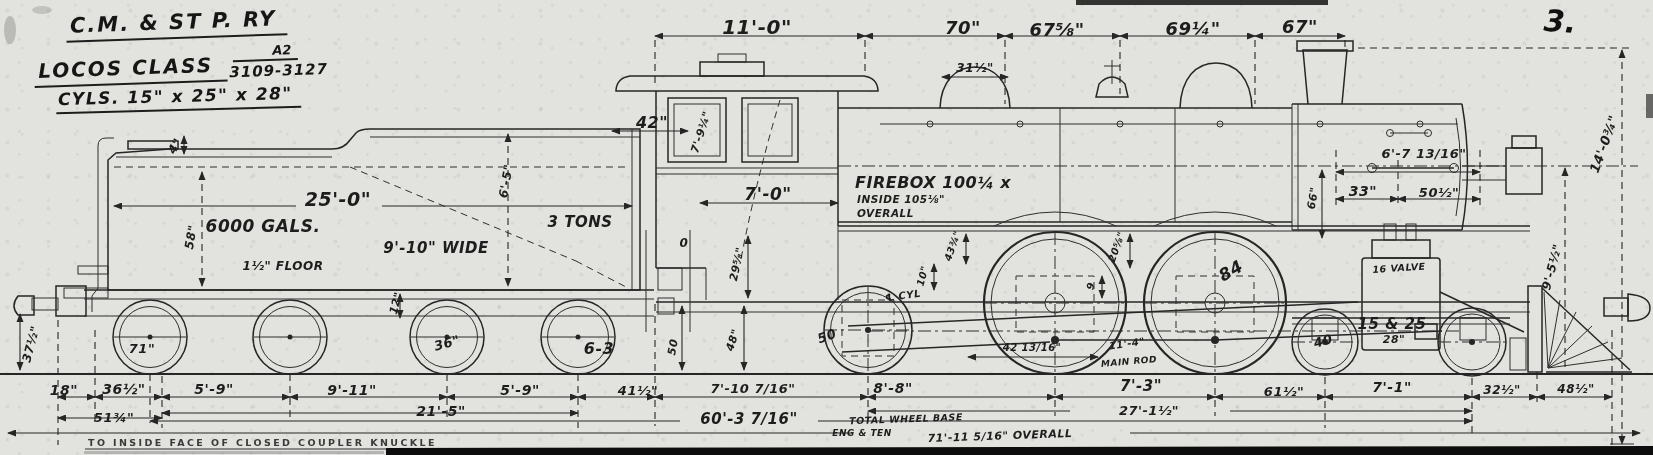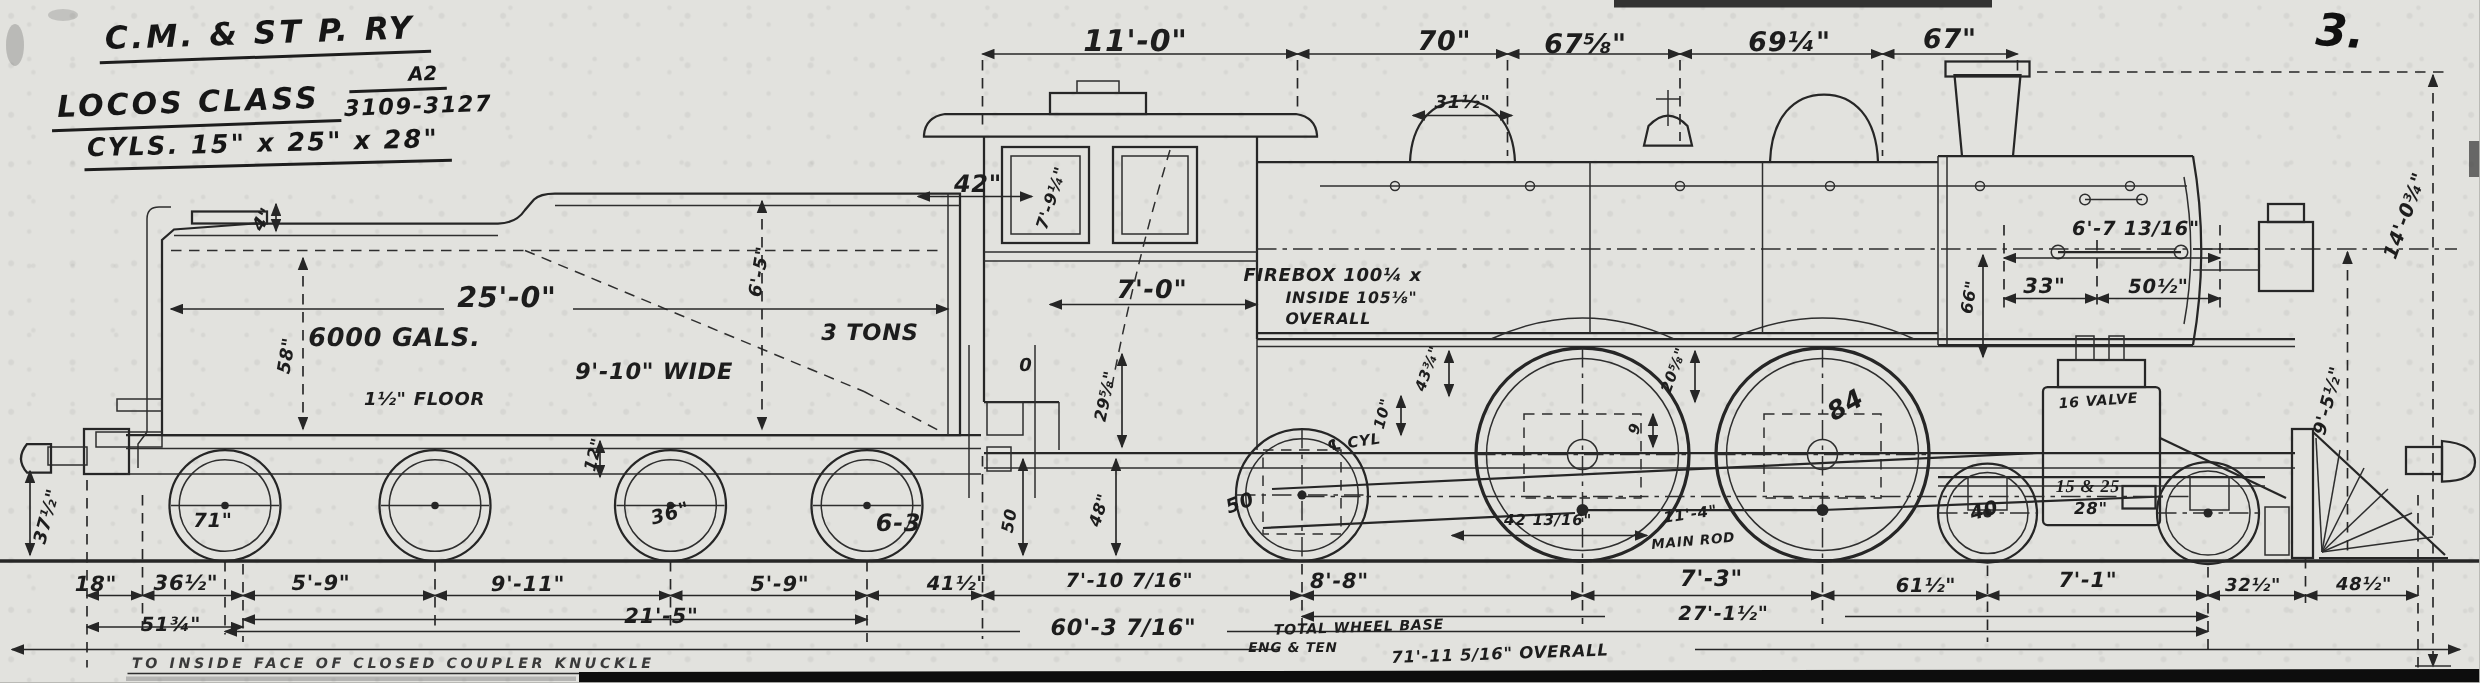--- a/index.html
+++ b/index.html
@@ -32,21 +32,21 @@
        border-bottom:2.5px solid #1d1d1d;padding:0 10px 3px 4px;letter-spacing:2px;}
   .tb-row{left:34px;top:46px;display:flex;align-items:flex-end;transform:rotate(-2deg);}
   .tb2{font-size:20px;border-bottom:2.5px solid #1d1d1d;padding:0 14px 3px 4px;letter-spacing:2px;}
   .tb-frac{display:inline-flex;flex-direction:column;align-items:flex-start;margin-left:2px;}
   .tb-sup{font-size:13px;align-self:flex-end;margin-right:30px;border-bottom:2.5px solid #1d1d1d;padding:0 6px 1px 40px;}
   .tb-sub{font-size:15px;letter-spacing:1px;padding-top:1px;}
   .tb3{left:56px;top:86px;font-size:17px;transform:rotate(-1.5deg);
        border-bottom:2.5px solid #1d1d1d;padding:0 8px 3px 2px;letter-spacing:1.5px;}
   .pageno{position:absolute;left:1544px;top:4px;font-size:30px;font-weight:bold;
           font-style:italic;color:#111;transform:rotate(4deg);}
-  .footnote{position:absolute;left:88px;top:437px;font-size:9.5px;font-style:italic;
+  .footnote{position:absolute;left:88px;top:437px;font-size:9.5px;
             font-weight:bold;color:#3a3a3a;letter-spacing:2.4px;}
 </style>
 </head>
 <body>
 
 <div class="paper">
 
 <svg width="1653" height="455" viewBox="0 0 1653 455">
   <defs>
     <marker id="aE" markerWidth="9" markerHeight="8" refX="8" refY="3.5" orient="auto" markerUnits="userSpaceOnUse">
@@ -347,21 +347,21 @@
 <div class="ann-layer">
       <div class="ann" style="left: 757px; top: 27px; font-size: 20px; transform: translate(-50%, -50%) rotate(0deg);">11'-0"</div>
       <div class="ann" style="left: 963px; top: 28px; font-size: 18px; transform: translate(-50%, -50%) rotate(0deg);">70"</div>
       <div class="ann" style="left: 1057px; top: 30px; font-size: 18px; transform: translate(-50%, -50%) rotate(0deg);">67⅝"</div>
       <div class="ann" style="left: 1193px; top: 29px; font-size: 18px; transform: translate(-50%, -50%) rotate(0deg);">69¼"</div>
       <div class="ann" style="left: 1300px; top: 27px; font-size: 18px; transform: translate(-50%, -50%) rotate(0deg);">67"</div>
       <div class="ann" style="left: 975px; top: 68px; font-size: 12px; transform: translate(-50%, -50%) rotate(0deg);">31½"</div>
       <div class="ann" style="left: 652px; top: 123px; font-size: 16px; transform: translate(-50%, -50%) rotate(0deg);">42"</div>
       <div class="ann" style="left: 701px; top: 132px; font-size: 11px; transform: translate(-50%, -50%) rotate(-72deg);">7'-9¼"</div>
       <div class="ann" style="left: 768px; top: 194px; font-size: 17px; transform: translate(-50%, -50%) rotate(0deg);">7'-0"</div>
-      <div class="ann" style="left: 829px; top: 183px; font-size: 12px; transform: translate(0px, -50%) rotate(0deg);">FIREBOX 100¼ x</div>
+      <div class="ann" style="left: 855px; top: 183px; font-size: 16px; transform: translate(0px, -50%) rotate(0deg);">FIREBOX 100¼ x</div>
       <div class="ann" style="left: 857px; top: 199px; font-size: 10.5px; transform: translate(0px, -50%) rotate(0deg);">INSIDE 105⅛"</div>
       <div class="ann" style="left: 857px; top: 213px; font-size: 10.5px; transform: translate(0px, -50%) rotate(0deg);">OVERALL</div>
       <div class="ann" style="left: 684px; top: 243px; font-size: 12px; transform: translate(-50%, -50%) rotate(0deg);">0</div>
       <div class="ann" style="left: 737px; top: 264px; font-size: 11px; transform: translate(-50%, -50%) rotate(-78deg);">29⅝"</div>
       <div class="ann" style="left: 338px; top: 199px; font-size: 19px; transform: translate(-50%, -50%) rotate(0deg);">25'-0"</div>
       <div class="ann" style="left: 263px; top: 226px; font-size: 17px; transform: translate(-50%, -50%) rotate(0deg);">6000 GALS.</div>
       <div class="ann" style="left: 436px; top: 248px; font-size: 15px; transform: translate(-50%, -50%) rotate(0deg);">9'-10" WIDE</div>
       <div class="ann" style="left: 283px; top: 266px; font-size: 12px; transform: translate(-50%, -50%) rotate(0deg);">1½" FLOOR</div>
       <div class="ann" style="left: 580px; top: 222px; font-size: 15px; transform: translate(-50%, -50%) rotate(0deg);">3 TONS</div>
       <div class="ann" style="left: 191px; top: 237px; font-size: 12px; transform: translate(-50%, -50%) rotate(-80deg);">58"</div>
@@ -379,21 +379,21 @@
       <div class="ann" style="left: 733px; top: 340px; font-size: 11px; transform: translate(-50%, -50%) rotate(-72deg);">48"</div>
       <div class="ann" style="left: 923px; top: 276px; font-size: 10px; transform: translate(-50%, -50%) rotate(-75deg);">10"</div>
       <div class="ann" style="left: 953px; top: 246px; font-size: 10px; transform: translate(-50%, -50%) rotate(-70deg);">43¾"</div>
       <div class="ann" style="left: 1117px; top: 247px; font-size: 10px; transform: translate(-50%, -50%) rotate(-70deg);">20⅝"</div>
       <div class="ann" style="left: 1091px; top: 286px; font-size: 10px; transform: translate(-50%, -50%) rotate(-75deg);">9</div>
       <div class="ann" style="left: 903px; top: 296px; font-size: 10px; transform: translate(-50%, -50%) rotate(-8deg);">℄ CYL</div>
       <div class="ann" style="left: 1032px; top: 348px; font-size: 10px; transform: translate(-50%, -50%) rotate(0deg);">42 13/16"</div>
       <div class="ann" style="left: 1127px; top: 344px; font-size: 10px; transform: translate(-50%, -50%) rotate(-8deg);">11'-4"</div>
       <div class="ann" style="left: 1129px; top: 362px; font-size: 9px; transform: translate(-50%, -50%) rotate(-5deg);">MAIN ROD</div>
       <div class="ann" style="left: 1399px; top: 268px; font-size: 9.5px; transform: translate(-50%, -50%) rotate(-4deg);">16 VALVE</div>
-      <div class="ann" style="left: 1392px; top: 324px; font-size: 12px; transform: translate(-50%, -50%) rotate(0deg); font-family: Liberation Serif, serif;">15 &amp; 25</div>
+      <div class="ann" style="left: 1392px; top: 324px; font-size: 15px; transform: translate(-50%, -50%) rotate(0deg);">15 &amp; 25</div>
       <div class="ann" style="left: 1394px; top: 339px; font-size: 11px; transform: translate(-50%, -50%) rotate(0deg);">28"</div>
       <div class="ann" style="left: 1424px; top: 153px; font-size: 13px; transform: translate(-50%, -50%) rotate(0deg);">6'-7 13/16"</div>
       <div class="ann" style="left: 1363px; top: 191px; font-size: 14px; transform: translate(-50%, -50%) rotate(0deg);">33"</div>
       <div class="ann" style="left: 1439px; top: 192px; font-size: 13px; transform: translate(-50%, -50%) rotate(0deg);">50½"</div>
       <div class="ann" style="left: 1313px; top: 198px; font-size: 11px; transform: translate(-50%, -50%) rotate(-80deg);">66"</div>
       <div class="ann" style="left: 1552px; top: 267px; font-size: 12px; transform: translate(-50%, -50%) rotate(-75deg);">9'-5½"</div>
       <div class="ann" style="left: 1604px; top: 144px; font-size: 13px; transform: translate(-50%, -50%) rotate(-70deg);">14'-0¾"</div>
       <div class="ann" style="left: 64px; top: 390px; font-size: 14px; transform: translate(-50%, -50%) rotate(0deg);">18"</div>
       <div class="ann" style="left: 124px; top: 389px; font-size: 14px; transform: translate(-50%, -50%) rotate(0deg);">36½"</div>
       <div class="ann" style="left: 214px; top: 389px; font-size: 14px; transform: translate(-50%, -50%) rotate(0deg);">5'-9"</div>

